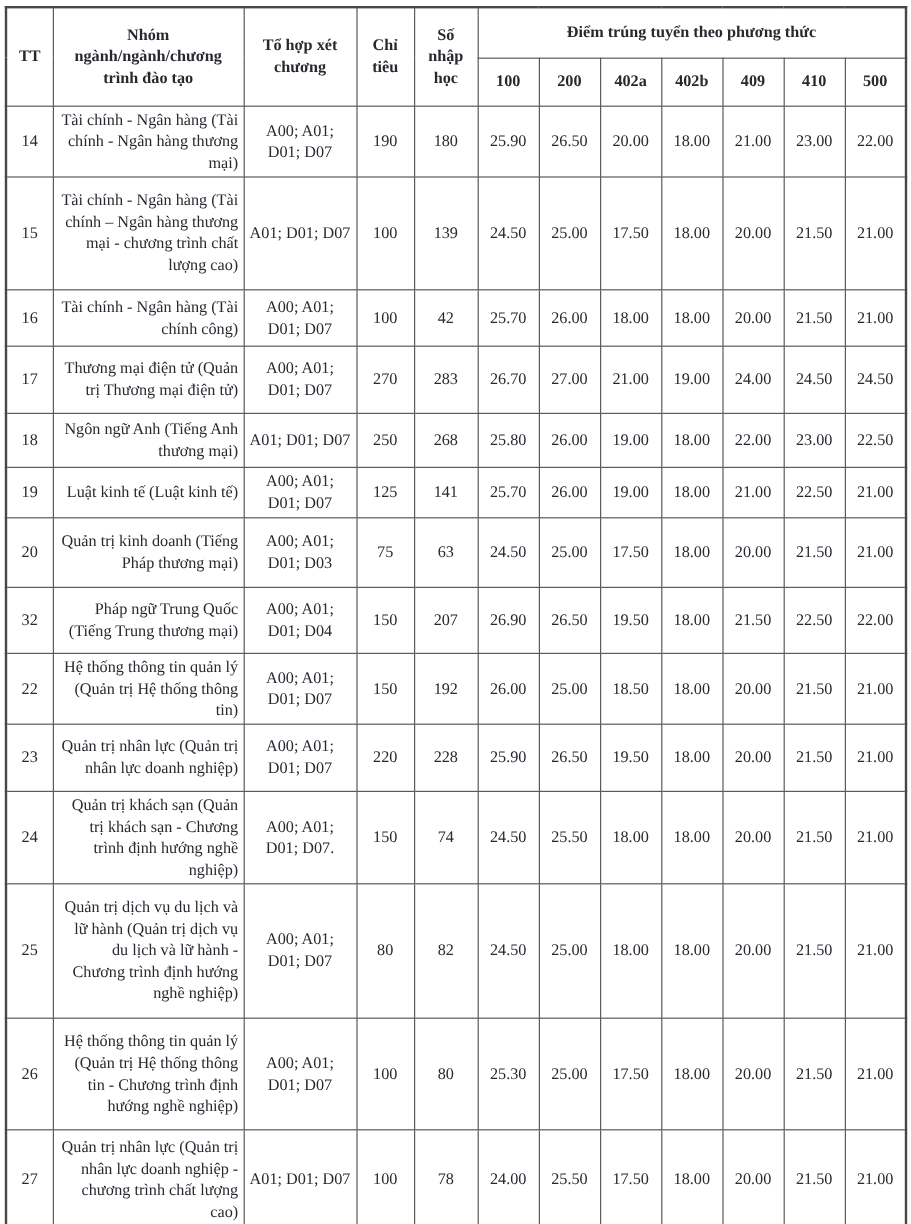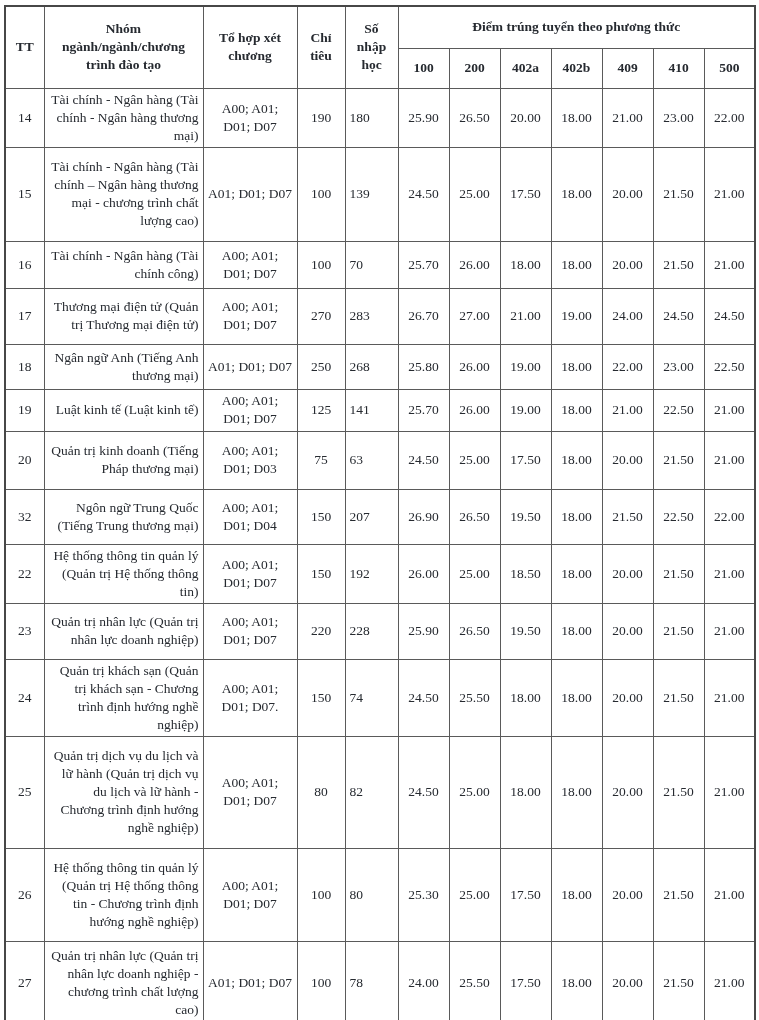--- a/index.html
+++ b/index.html
@@ -43,21 +43,21 @@
   thead th{
     font-weight:bold;
     text-align:center;
   }
   tr.header-main{height:42px;}
   tr.header-methods{height:40px;}
   td.c-tt{text-align:center;}
   td.c-program{text-align:right;padding-left:6px;}
   td.c-combo{text-align:center;}
   td.c-quota{text-align:center;}
-  td.c-enrolled{text-align:left;}
+  td.c-enrolled{text-align:center;}
   td.c-score{text-align:center;}
 </style>
 </head>
 <body>
 
 <div class="page">
   <table class="score-table">
     <colgroup>
       <col style="width:39px">
       <col style="width:159px">
@@ -118,21 +118,21 @@
           <td class="c-score">18.00</td>
           <td class="c-score">20.00</td>
           <td class="c-score">21.50</td>
           <td class="c-score">21.00</td>
         </tr>
         <tr style="height: 47px;">
           <td class="c-tt">16</td>
           <td class="c-program">Tài chính - Ngân hàng (Tài chính công)</td>
           <td class="c-combo">A00; A01; D01; D07</td>
           <td class="c-quota">100</td>
-          <td class="c-enrolled">70</td>
+          <td class="c-enrolled">42</td>
           <td class="c-score">25.70</td>
           <td class="c-score">26.00</td>
           <td class="c-score">18.00</td>
           <td class="c-score">18.00</td>
           <td class="c-score">20.00</td>
           <td class="c-score">21.50</td>
           <td class="c-score">21.00</td>
         </tr>
         <tr style="height: 56px;">
           <td class="c-tt">17</td>
@@ -143,21 +143,21 @@
           <td class="c-score">26.70</td>
           <td class="c-score">27.00</td>
           <td class="c-score">21.00</td>
           <td class="c-score">19.00</td>
           <td class="c-score">24.00</td>
           <td class="c-score">24.50</td>
           <td class="c-score">24.50</td>
         </tr>
         <tr style="height: 45px;">
           <td class="c-tt">18</td>
-          <td class="c-program">Ngân ngữ Anh (Tiếng Anh thương mại)</td>
+          <td class="c-program">Ngôn ngữ Anh (Tiếng Anh thương mại)</td>
           <td class="c-combo">A01; D01; D07</td>
           <td class="c-quota">250</td>
           <td class="c-enrolled">268</td>
           <td class="c-score">25.80</td>
           <td class="c-score">26.00</td>
           <td class="c-score">19.00</td>
           <td class="c-score">18.00</td>
           <td class="c-score">22.00</td>
           <td class="c-score">23.00</td>
           <td class="c-score">22.50</td>
@@ -185,21 +185,21 @@
           <td class="c-score">24.50</td>
           <td class="c-score">25.00</td>
           <td class="c-score">17.50</td>
           <td class="c-score">18.00</td>
           <td class="c-score">20.00</td>
           <td class="c-score">21.50</td>
           <td class="c-score">21.00</td>
         </tr>
         <tr style="height: 55px;">
           <td class="c-tt">32</td>
-          <td class="c-program">Ngôn ngữ Trung Quốc (Tiếng Trung thương mại)</td>
+          <td class="c-program">Pháp ngữ Trung Quốc (Tiếng Trung thương mại)</td>
           <td class="c-combo">A00; A01; D01; D04</td>
           <td class="c-quota">150</td>
           <td class="c-enrolled">207</td>
           <td class="c-score">26.90</td>
           <td class="c-score">26.50</td>
           <td class="c-score">19.50</td>
           <td class="c-score">18.00</td>
           <td class="c-score">21.50</td>
           <td class="c-score">22.50</td>
           <td class="c-score">22.00</td>

